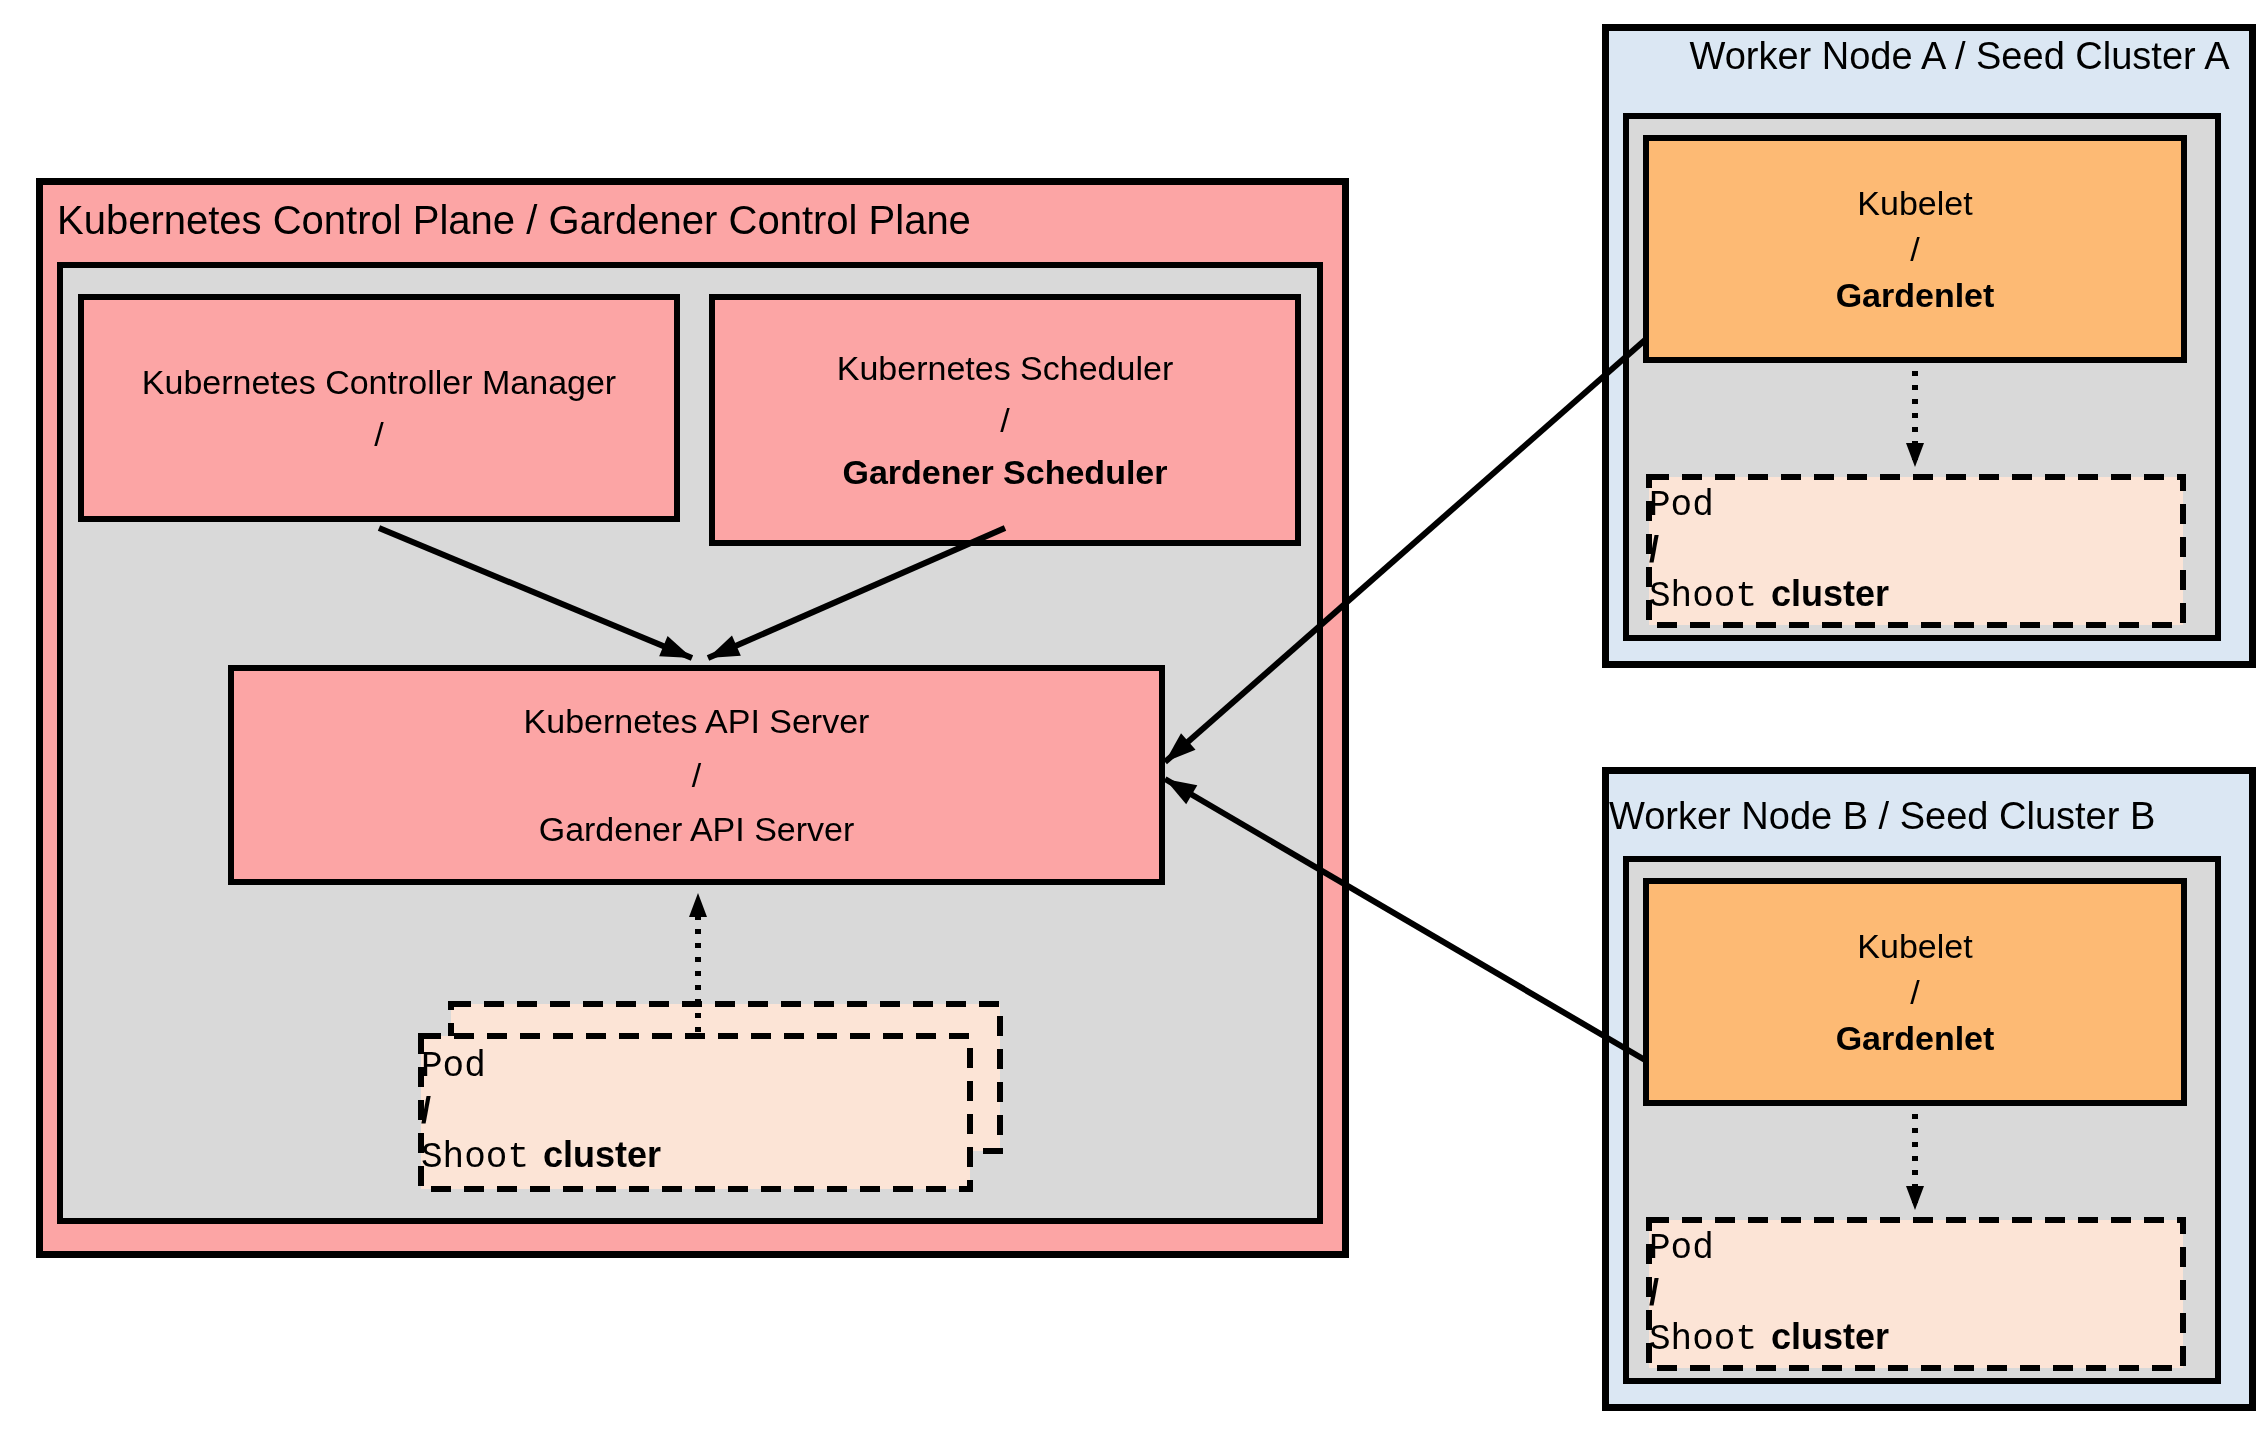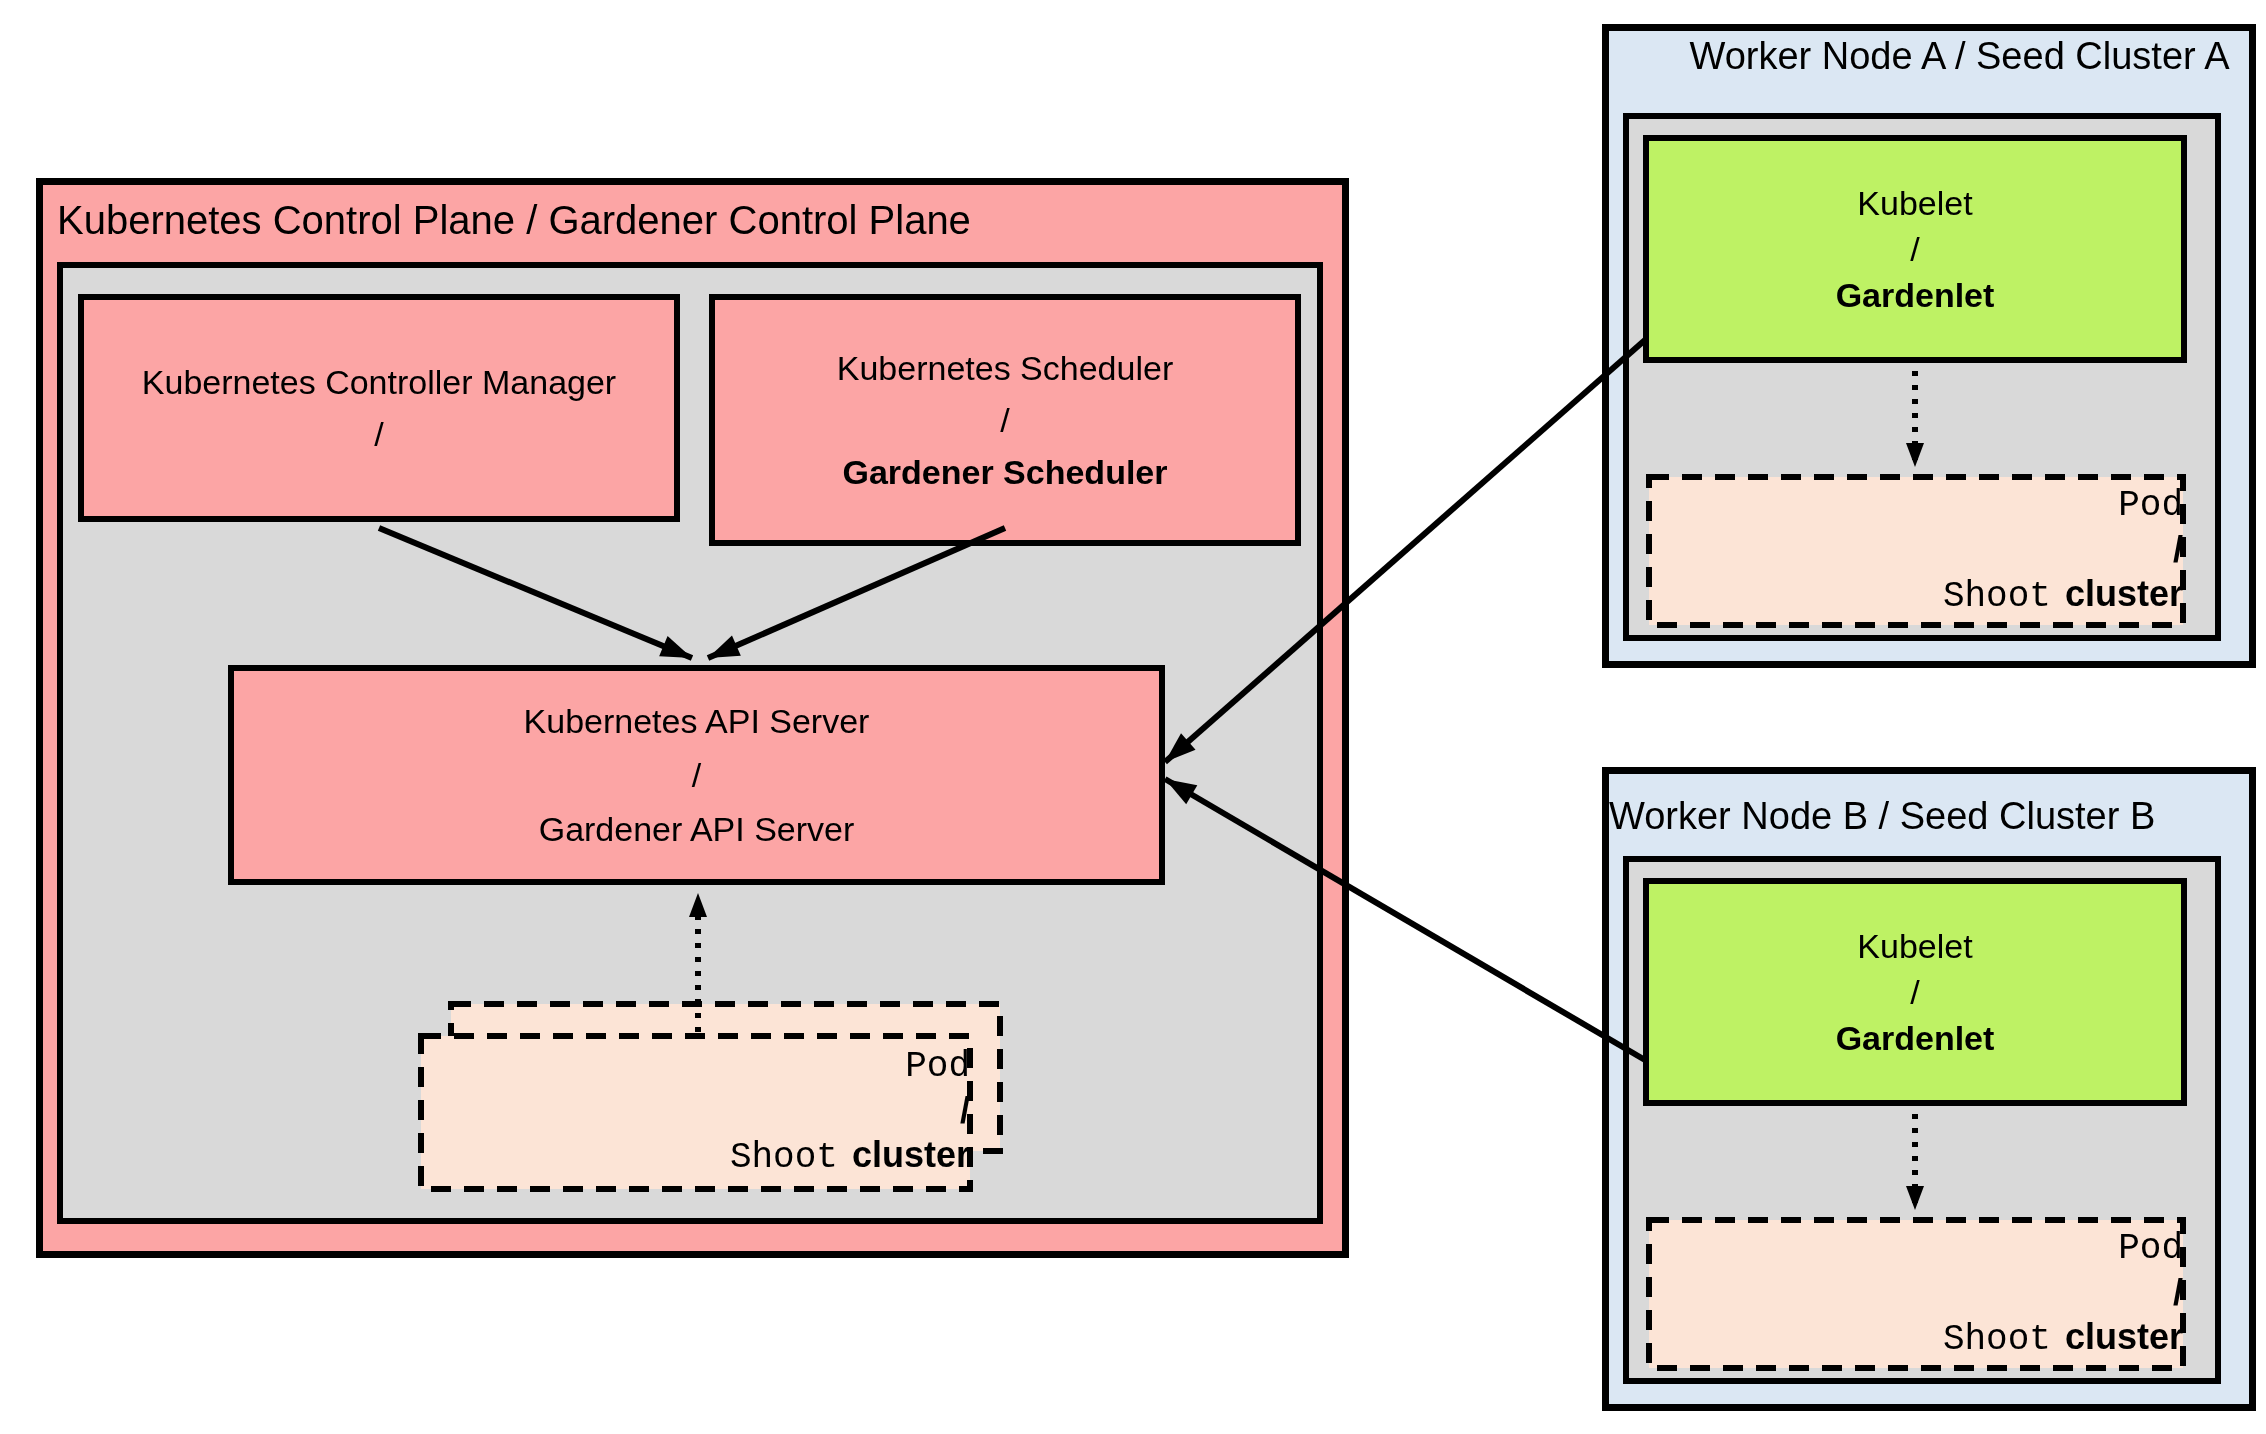--- a/index.html
+++ b/index.html
@@ -7,30 +7,30 @@
           font-family:"Liberation Sans",sans-serif;color:#000;}
   .abs{position:absolute;box-sizing:border-box;}
   .group{position:absolute;inset:0;}
   
   .outer-box{border:7px solid #000;}
   .inner-gray{border:6px solid #000;background:#d9d9d9;}
   .node-box{border:6px solid #000;display:flex;flex-direction:column;align-items:center;
             justify-content:center;text-align:center;}
   .green-bg{background:#fca5a5;}
   .blue-bg{background:#dbe7f3;}
-  .orange-bg{background:#bef264;}
+  .orange-bg{background:#fdba74;}
   .label-3l{font-size:34px;line-height:52px;}
   .kubelet-label{font-size:34px;line-height:46px;}
   .api-label{font-size:34px;line-height:54px;}
   .bold{font-weight:bold;}
   
   .cp-title{font-size:40px;line-height:48px;white-space:nowrap;}
   .wn-title{font-size:38px;line-height:46px;text-align:center;white-space:nowrap;}
   
-  .pod-label{display:flex;flex-direction:column;align-items:flex-end;justify-content:center;
+  .pod-label{display:flex;flex-direction:column;align-items:flex-start;justify-content:center;
              text-align:center;font-size:36px;line-height:44px;z-index:6;}
   .pod-code{font-family:"Liberation Mono",monospace;}
   .pod-sep{font-weight:bold;}
   .pod-rest{font-weight:bold;margin-left:14px;}
   .pod-bottom-line{display:flex;flex-direction:row;align-items:baseline;}
   svg.overlay{position:absolute;left:0;top:0;z-index:5;pointer-events:none;}
 </style>
 </head>
 <body>
 

